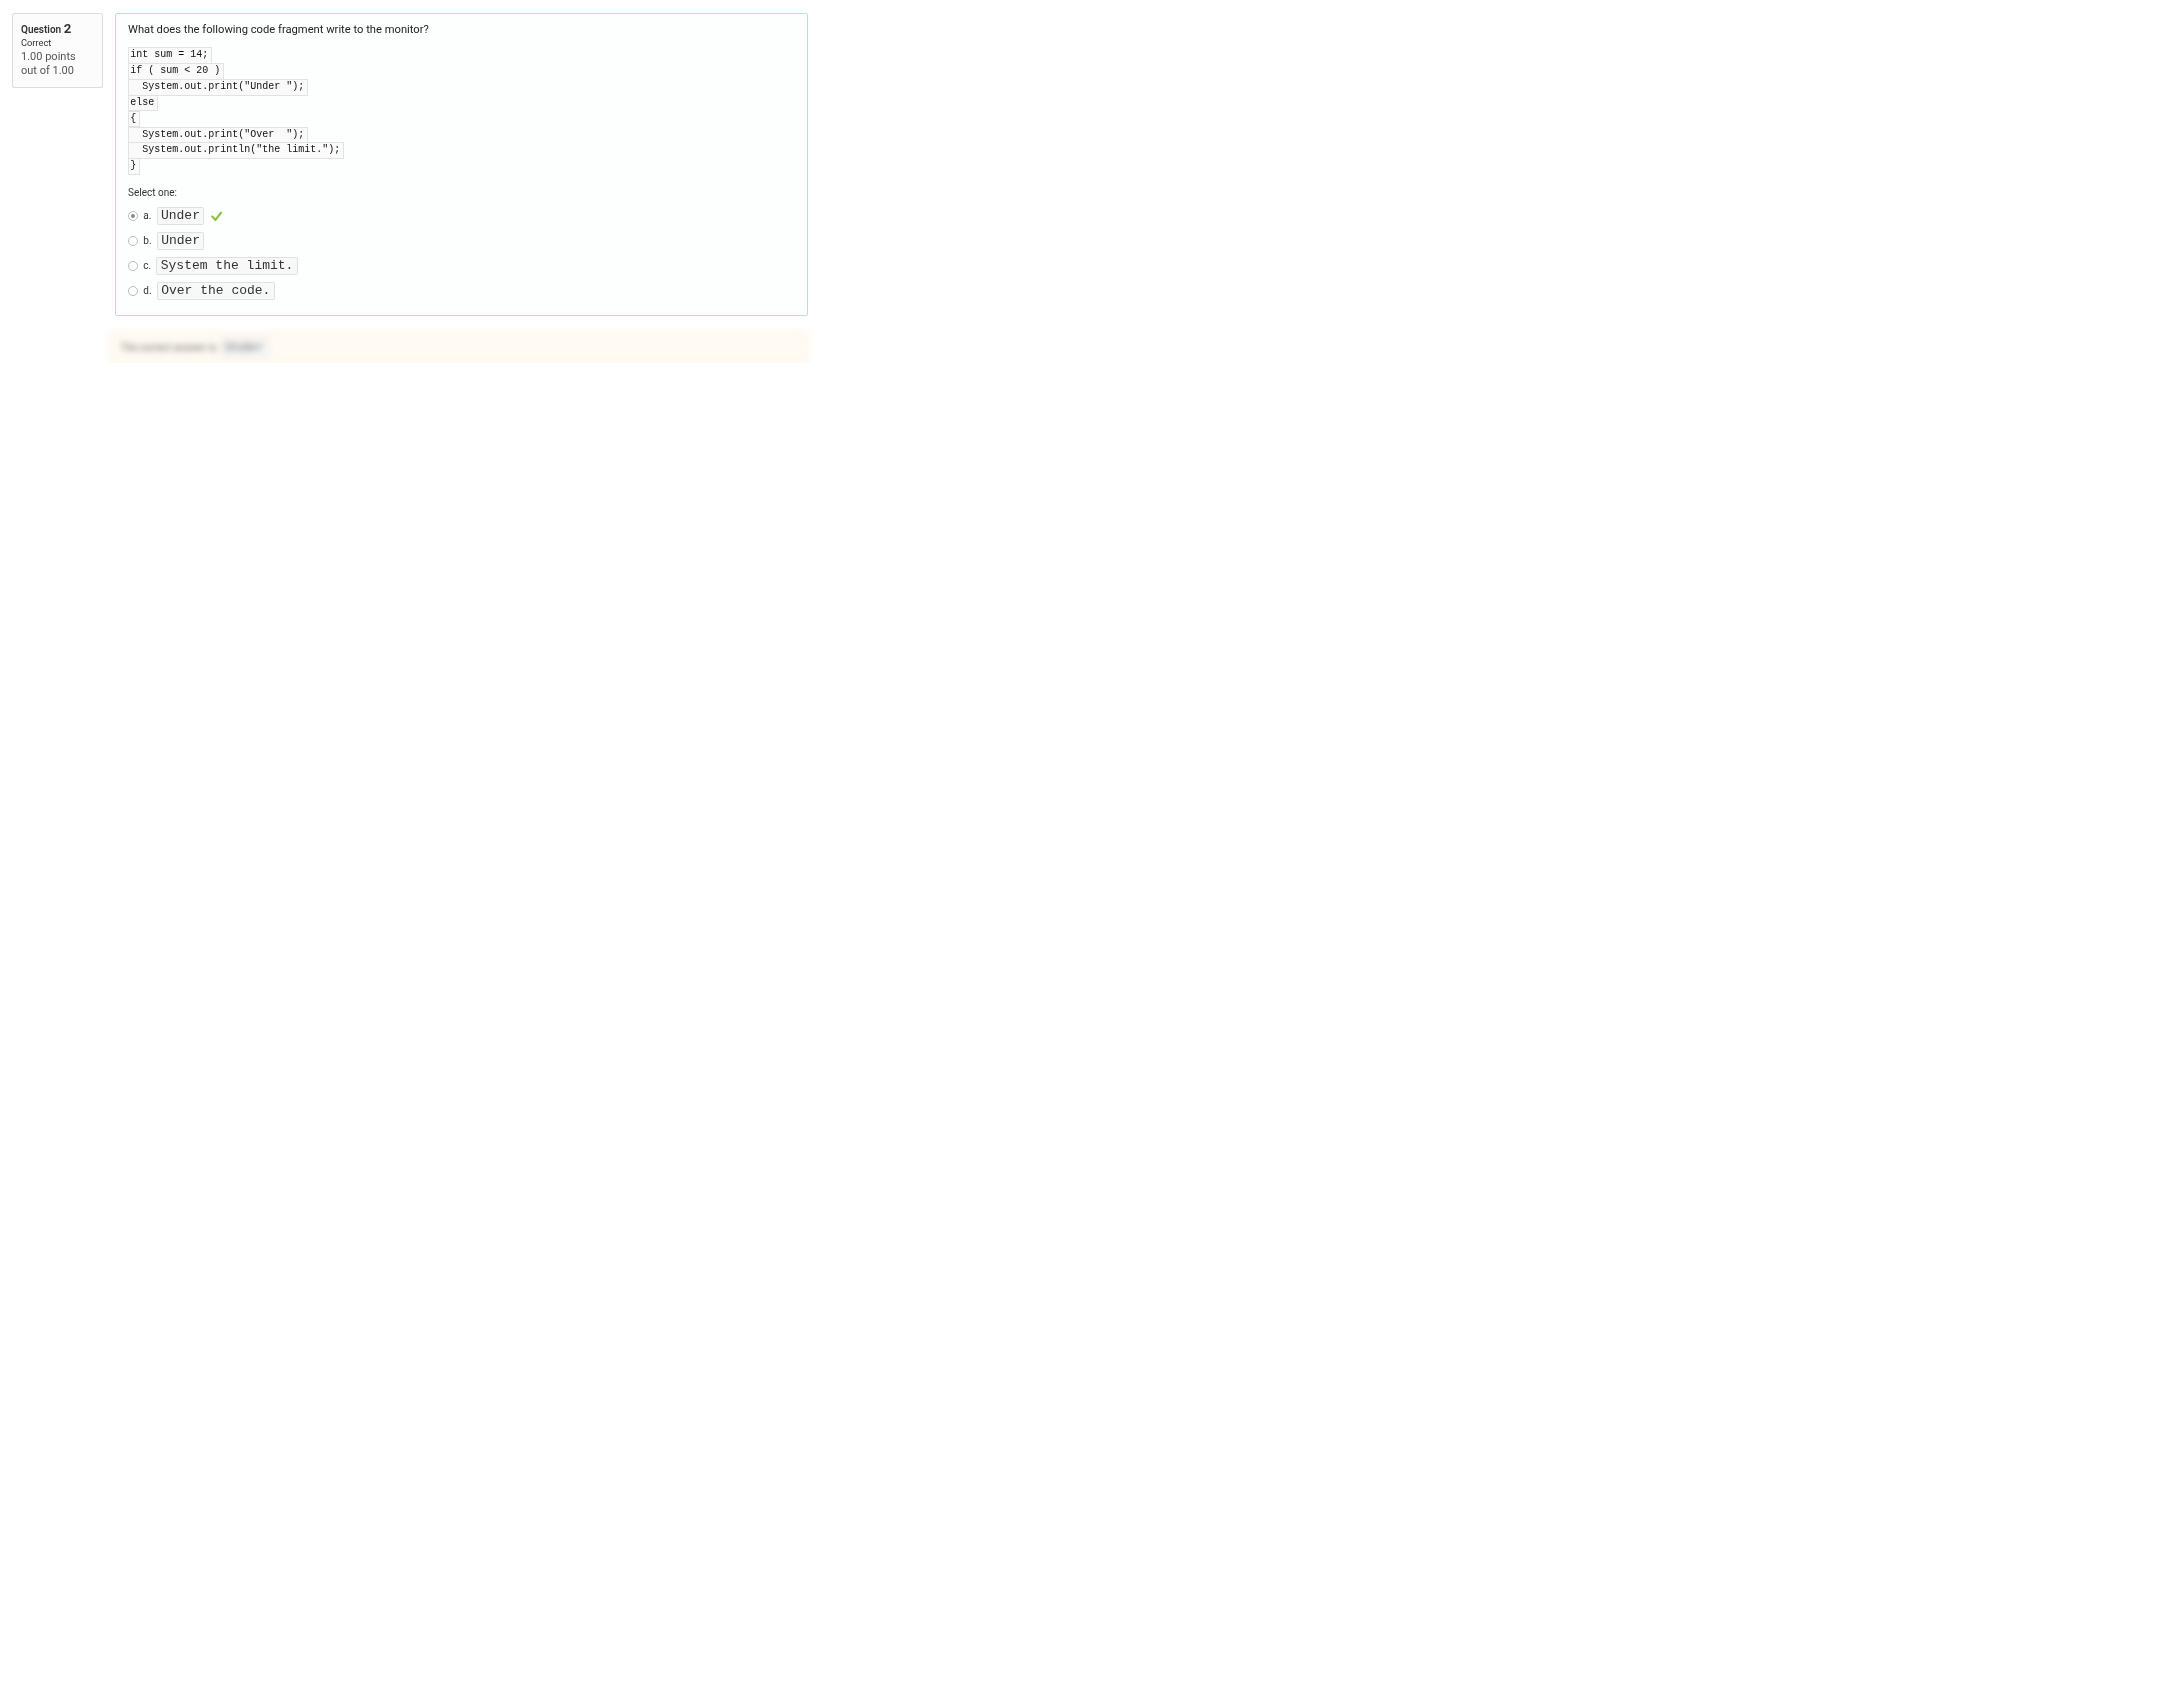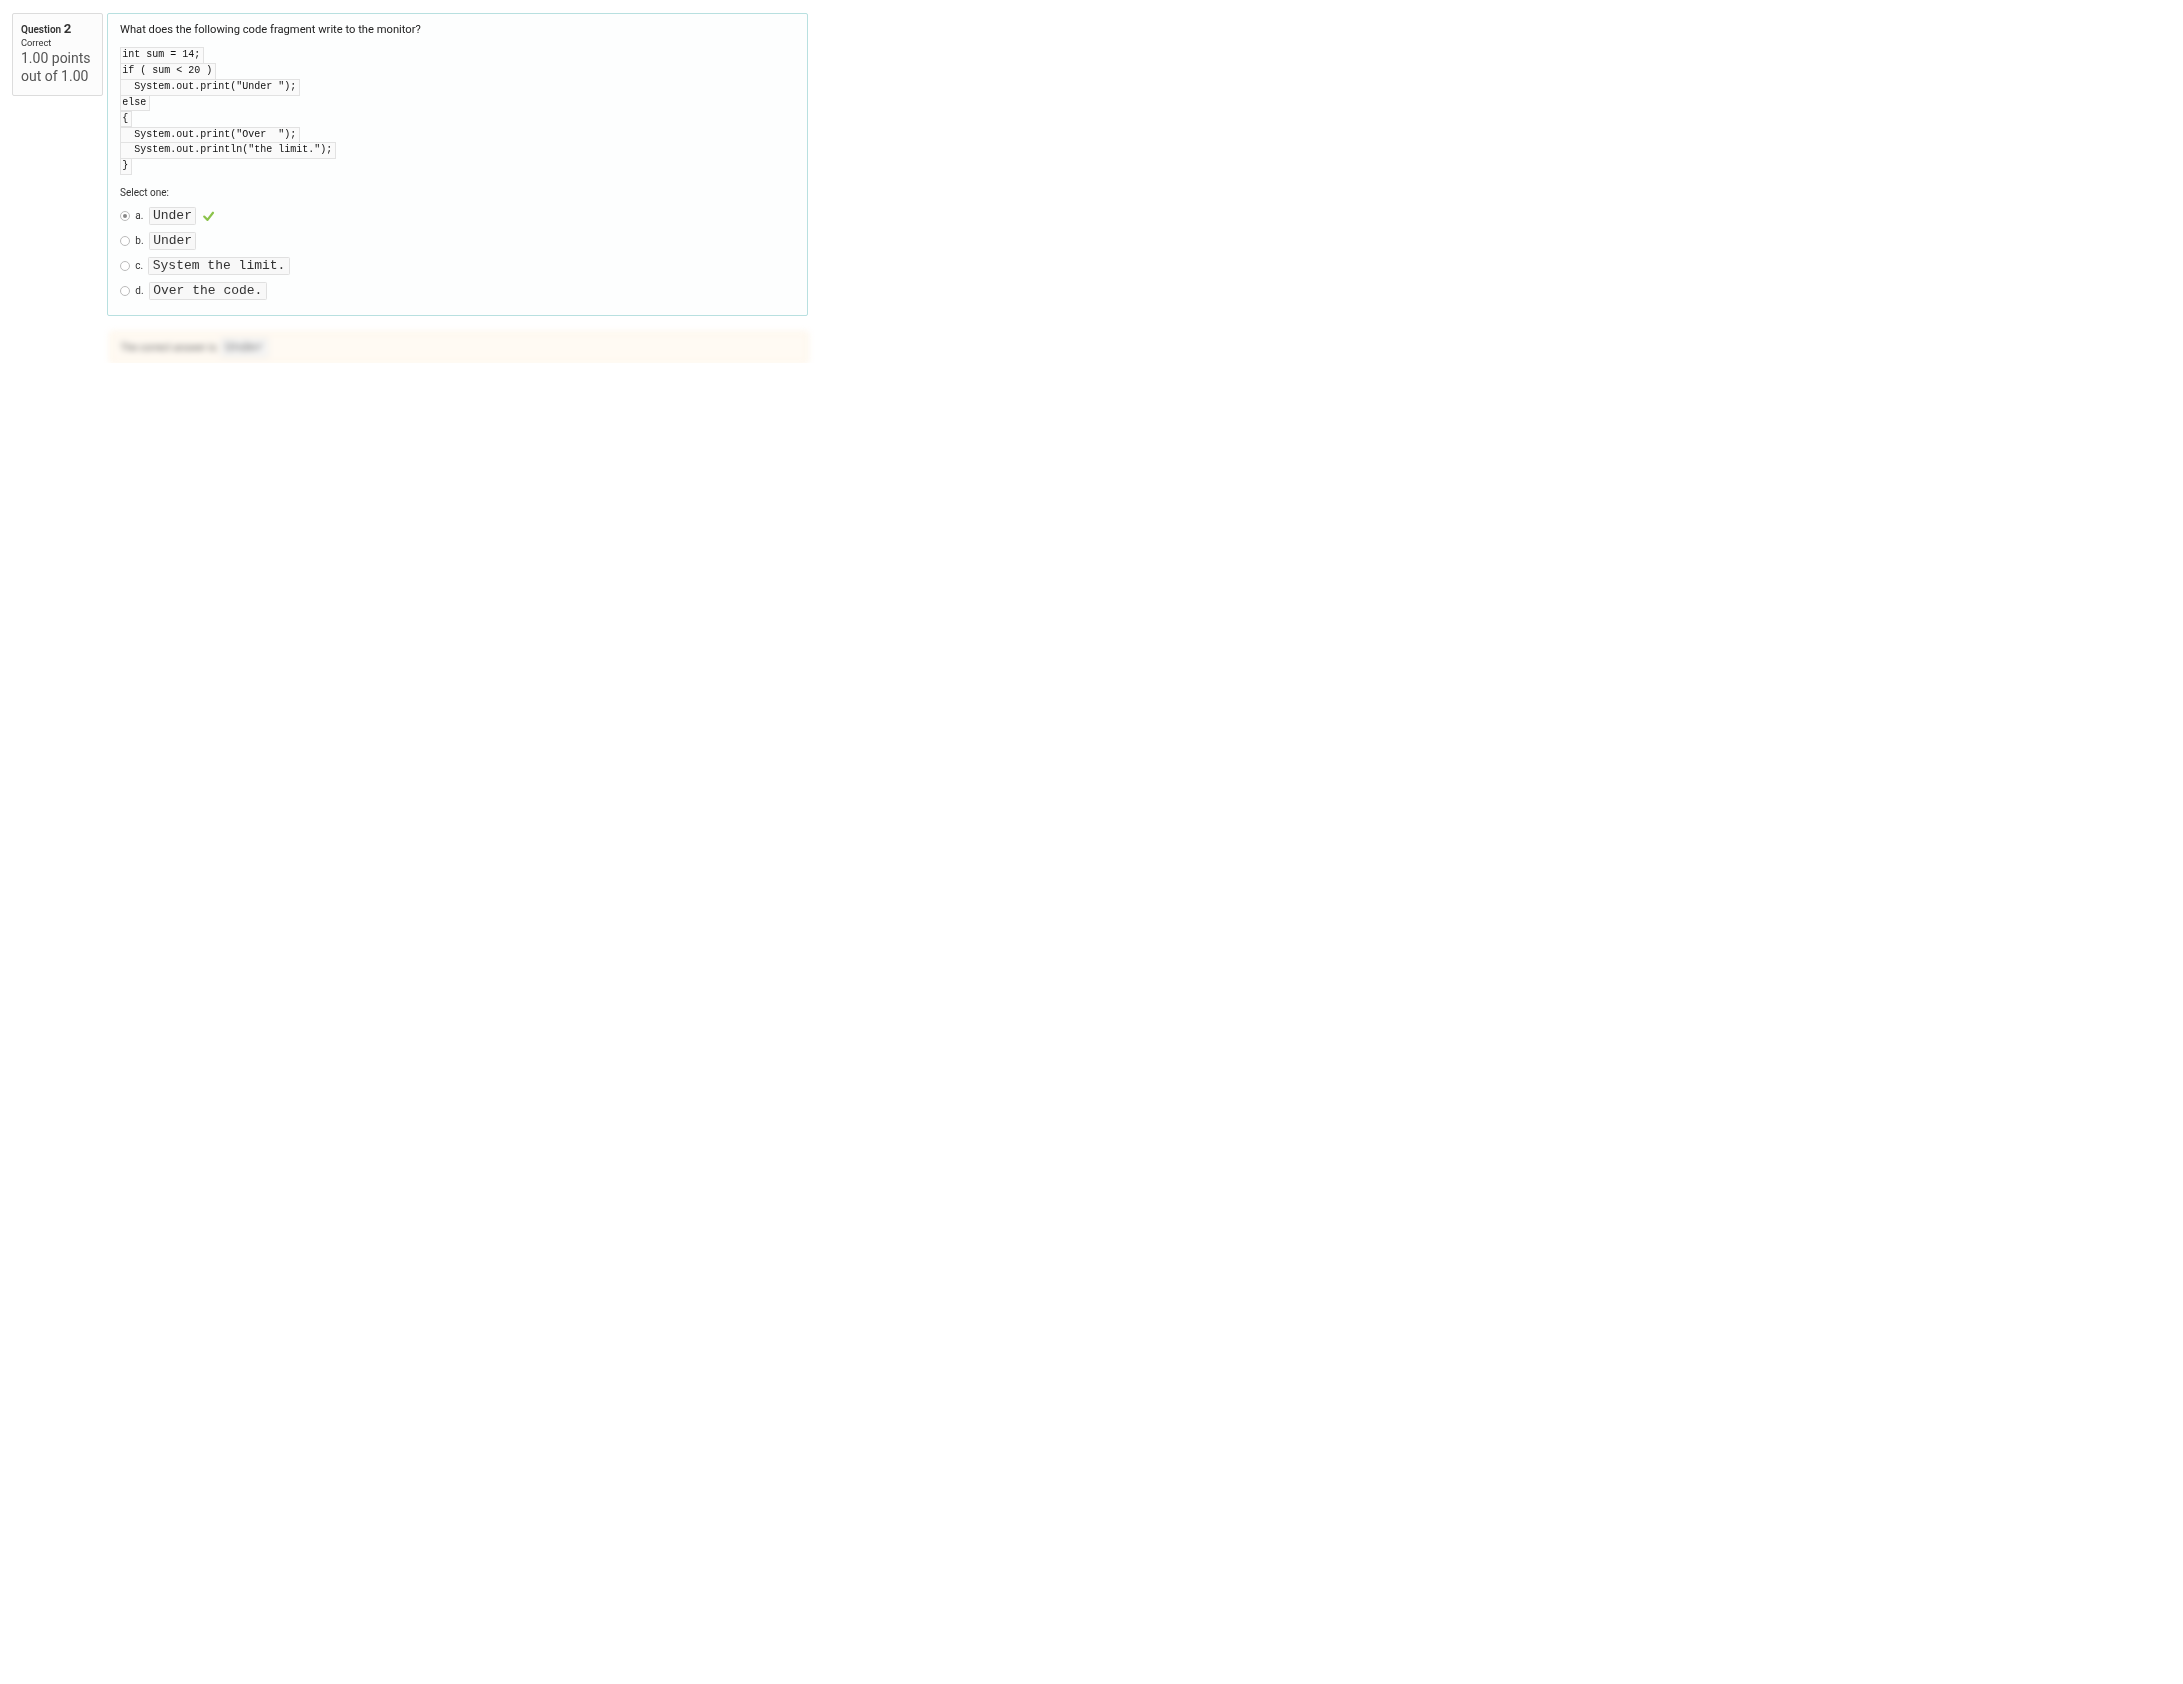--- a/index.html
+++ b/index.html
@@ -6,21 +6,21 @@
   body {
     font-family: -apple-system, BlinkMacSystemFont, "Segoe UI", Roboto, "Helvetica Neue", Arial, sans-serif;
     margin: 0;
     padding: 13.2px 0 0 0;
     background: #fff;
     color: #333;
     font-size: 10px;
   }
   .wrap {
     display: flex;
-    gap: 4px;
+    gap: 12px;
     padding: 0 12px;
     align-items: flex-start;
     max-width: 820px;
   }
   .info-panel {
     flex: 0 0 91px;
     border: 0.7px solid #dcdcdc;
     border-radius: 2px;
     padding: 6.6px 8px 9.3px;
     background: #fcfcfc;
@@ -34,21 +34,21 @@
     font-size: 13.2px;
     font-weight: 700;
   }
   .info-panel .status {
     margin-top: 1px;
     font-size: 9.3px;
     color: #333;
   }
   .info-panel .points {
     margin-top: 2.6px;
-    font-size: 14px;
+    font-size: 11px;
     color: #555;
     line-height: 1.25;
   }
   .question-panel {
     flex: 1;
     border: 0.7px solid #b8e0e0;
     border-radius: 2px;
     background: #fdfefe;
     padding: 9.3px 12px 12px;
   }

